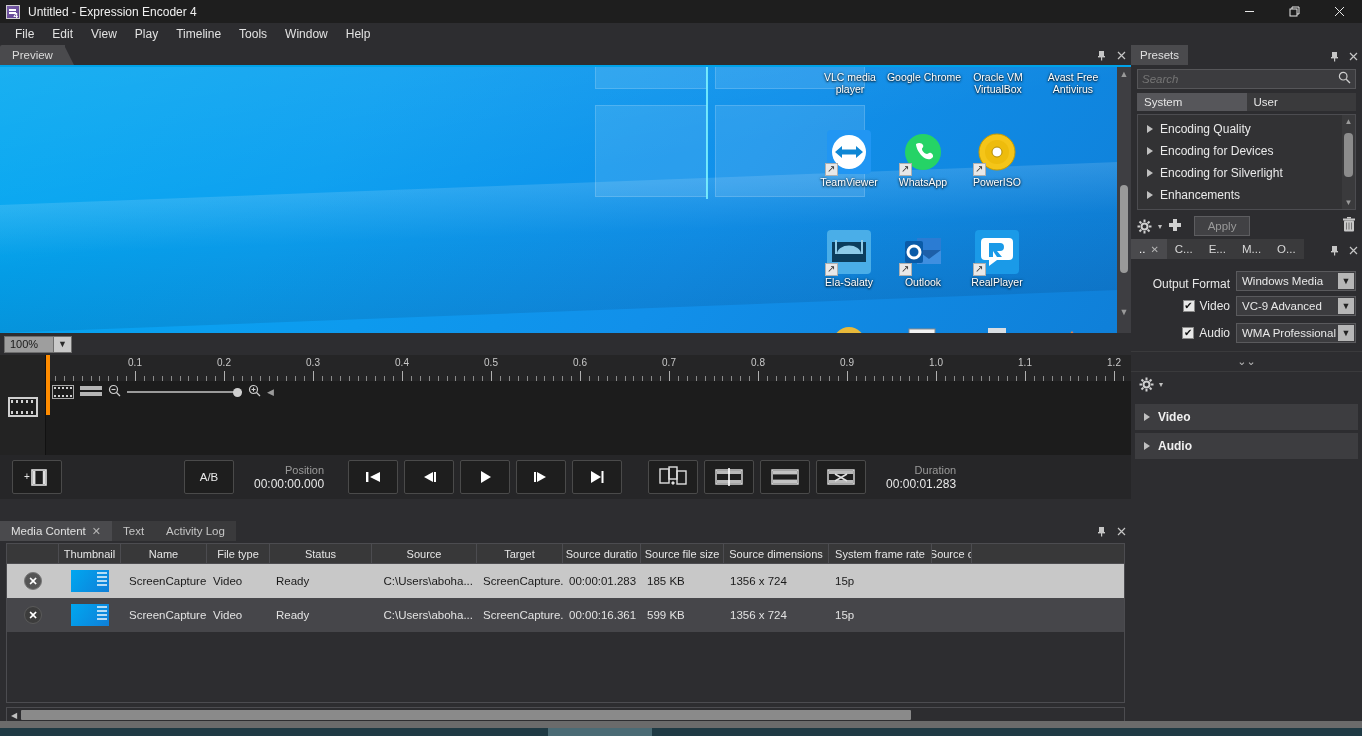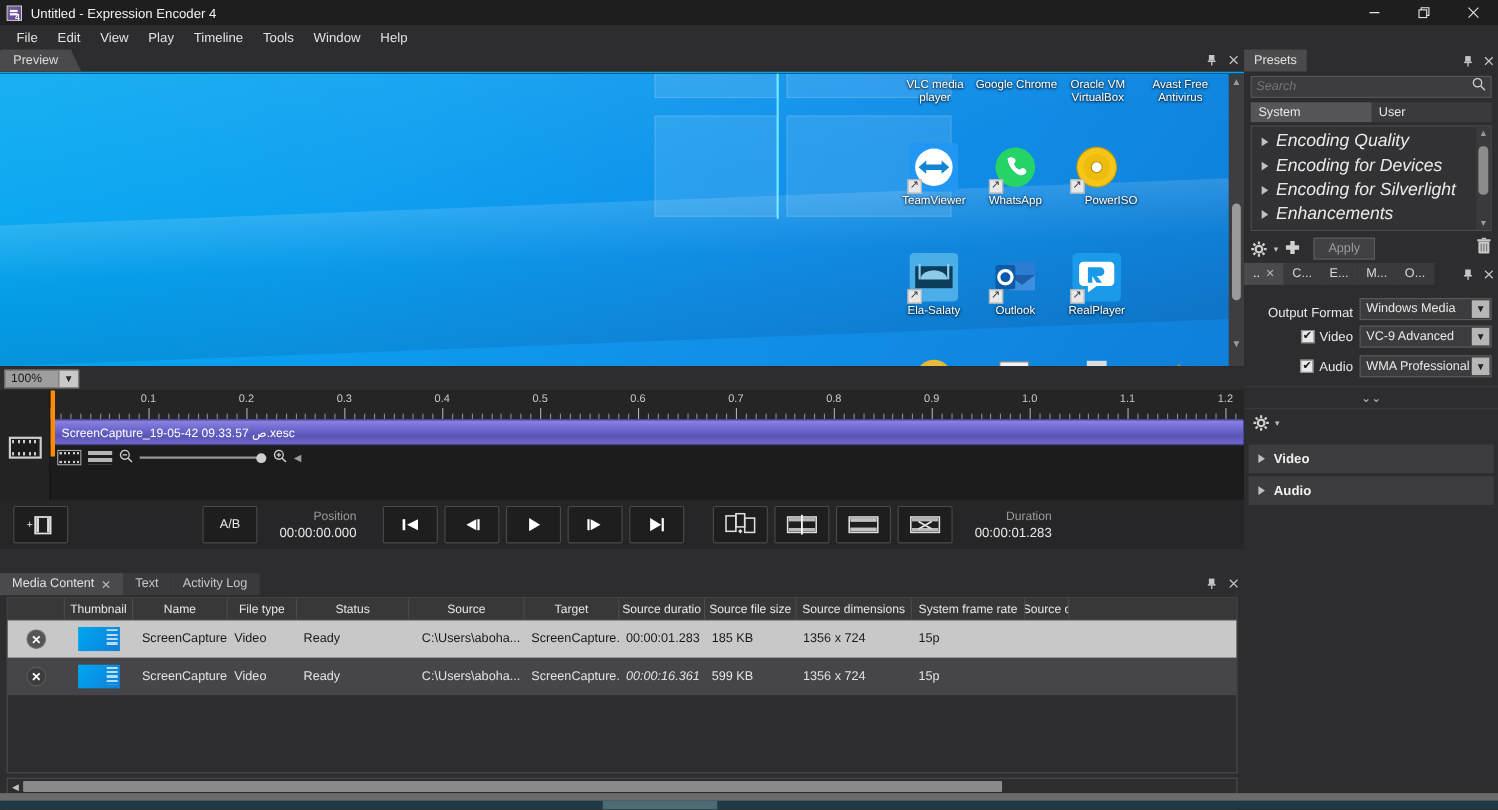--- a/index.html
+++ b/index.html
@@ -263,21 +263,21 @@
   .seg-btn{
     flex:1; font-size:11.5px; color:#e6e6e6; display:flex;align-items:center; padding-left:7px;
     background:#3a3a3c;
   }
   .seg-btn.active{ background:#56565a; }
   .tree{
     margin:0 6px; height:96px; background:#323234; border:1px solid #4c4c50; position:relative;
     padding-top:3px;
   }
   .tree-item{
-    display:flex; align-items:center; height:22px; padding-left:9px; font-size:16px; color:#eaeaea;font-style:italic;
+    display:flex; align-items:center; height:22px; padding-left:9px; font-size:12px; color:#eaeaea;
   }
   .tri{ width:0;height:0; border-style:solid; border-width:4px 0 4px 6px;
         border-color:transparent transparent transparent #c0c0c0; margin-right:7px; }
   .tree-scroll{ position:absolute; right:0; top:0; width:13px; height:100%; background:#3a3a3c;}
   .ts-thumb{ position:absolute; left:2px; top:18px; width:9px;height:44px; background:#8c8c8c; border-radius:4px;}
   .ts-arr{ position:absolute; left:0; width:13px;height:13px; color:#9a9a9a; font-size:8px;
            display:flex;align-items:center;justify-content:center;}
   .preset-actions{ display:flex; align-items:center; height:26px; margin:3px 6px 0 6px; gap:6px;}
   .gear{ width:15px;height:15px; color:#d0d0d0; }
   .plus{ color:#d0d0d0; font-size:15px; font-weight:bold; line-height:15px;}
@@ -431,21 +431,21 @@
           <div class="dicon" style="left:886px;top:63px;">
             <div class="glyph">
               <svg width="44" height="44" viewBox="0 0 44 44" style="position:absolute;inset:0;">
                 <circle cx="22" cy="22" r="18" fill="#25d366"></circle>
                 <path d="M15 14 c3 -2 6 -1 7 1 c1 2 -1 3 -1 4 c0 2 3 5 5 5 c1 0 2 -2 4 -1 c2 1 3 4 1 5 c-2 2 -6 2 -10 -2 c-4 -4 -6 -9 -6 -12z" fill="#fff"></path>
               </svg>
               <div class="shortcut-badge"></div>
             </div>
             <div class="lbl">WhatsApp</div>
           </div>
-          <div class="dicon" style="left:960px;top:63px;text-align:right;">
+          <div class="dicon" style="left:960px;top:63px;">
             <div class="glyph">
               <svg width="44" height="44" viewBox="0 0 44 44" style="position:absolute;inset:0;">
                 <circle cx="22" cy="22" r="18" fill="#f5c518"></circle>
                 <circle cx="22" cy="22" r="18" fill="none" stroke="#c79b00" stroke-width="1"></circle>
                 <circle cx="22" cy="22" r="12" fill="#e8b400" opacity=".5"></circle>
                 <circle cx="22" cy="22" r="5" fill="#ffffff"></circle>
                 <circle cx="22" cy="22" r="5" fill="none" stroke="#b58c00" stroke-width="1"></circle>
               </svg>
               <div class="shortcut-badge"></div>
             </div>
@@ -672,25 +672,20 @@
                 <div class="tick minor" style="left: 1023.5px;"></div>
                 <div class="tick minor" style="left: 1032.4px;"></div>
                 <div class="tick minor" style="left: 1041.3px;"></div>
                 <div class="tick minor" style="left: 1050.2px;"></div>
                 <div class="tick minor" style="left: 1059.1px;"></div>
                 <div class="tick major" style="left: 1068px;"></div>
                 <div class="lab" style="left: 1068px;">1.2</div>
                 <div class="tick minor" style="left: 1076.9px;"></div>
               </div>
             <div class="playhead"></div>
-            <div class="clip-row">
-              <div class="clip">
-                <span class="clip-label">ScreenCapture_19-05-42 09.33.57 ص.xesc</span>
-              </div>
-            </div>
             <div class="tl-toolbar">
               <div class="tt-btn filmstrip"></div>
               <div class="tt-bars"></div>
               <span class="mag">
                 <svg width="13" height="13" viewBox="0 0 13 13">
                     <circle cx="5.5" cy="5.5" r="4" fill="none" stroke="#cfcfcf" stroke-width="1.2"></circle>
                     <path d="M8.5 8.5 L12 12" stroke="#cfcfcf" stroke-width="1.3"></path>
                     <path d="M3.5 5.5 H7.5" stroke="#cfcfcf" stroke-width="1.1"></path>
                   </svg>
               </span>
@@ -874,21 +869,21 @@
                   <div class="remove-ico">✕</div>
                 </div>
                 <div class="td" style="width: 62px; justify-content: center;">
                   <div class="thumb"></div>
                 </div>
                 <div class="td" style="width: 86px; padding-left: 8px;">ScreenCapture...</div>
                 <div class="td" style="width: 63px; padding-left: 6px;">Video</div>
                 <div class="td" style="width: 102px; padding-left: 6px;">Ready</div>
                 <div class="td" style="width: 105px; justify-content: flex-end; padding-right: 4px;">C:\Users\aboha...</div>
                 <div class="td" style="width: 86px; padding-left: 6px;">ScreenCapture...</div>
-                <div class="td" style="width: 78px; padding-left: 6px; font-style: italic;">00:00:16.361</div>
+                <div class="td" style="width: 78px; padding-left: 6px;">00:00:16.361</div>
                 <div class="td" style="width: 83px; padding-left: 6px;">599 KB</div>
                 <div class="td" style="width: 105px; padding-left: 6px;">1356 x 724</div>
                 <div class="td" style="width: 103px; padding-left: 6px;">15p</div>
                 <div class="td" style="width: 40px; padding-left: 6px;"></div>
               </div>
             </div>
         </div>
 
         <div class="hscroll">
           <div class="hs-arrow">◀</div>

